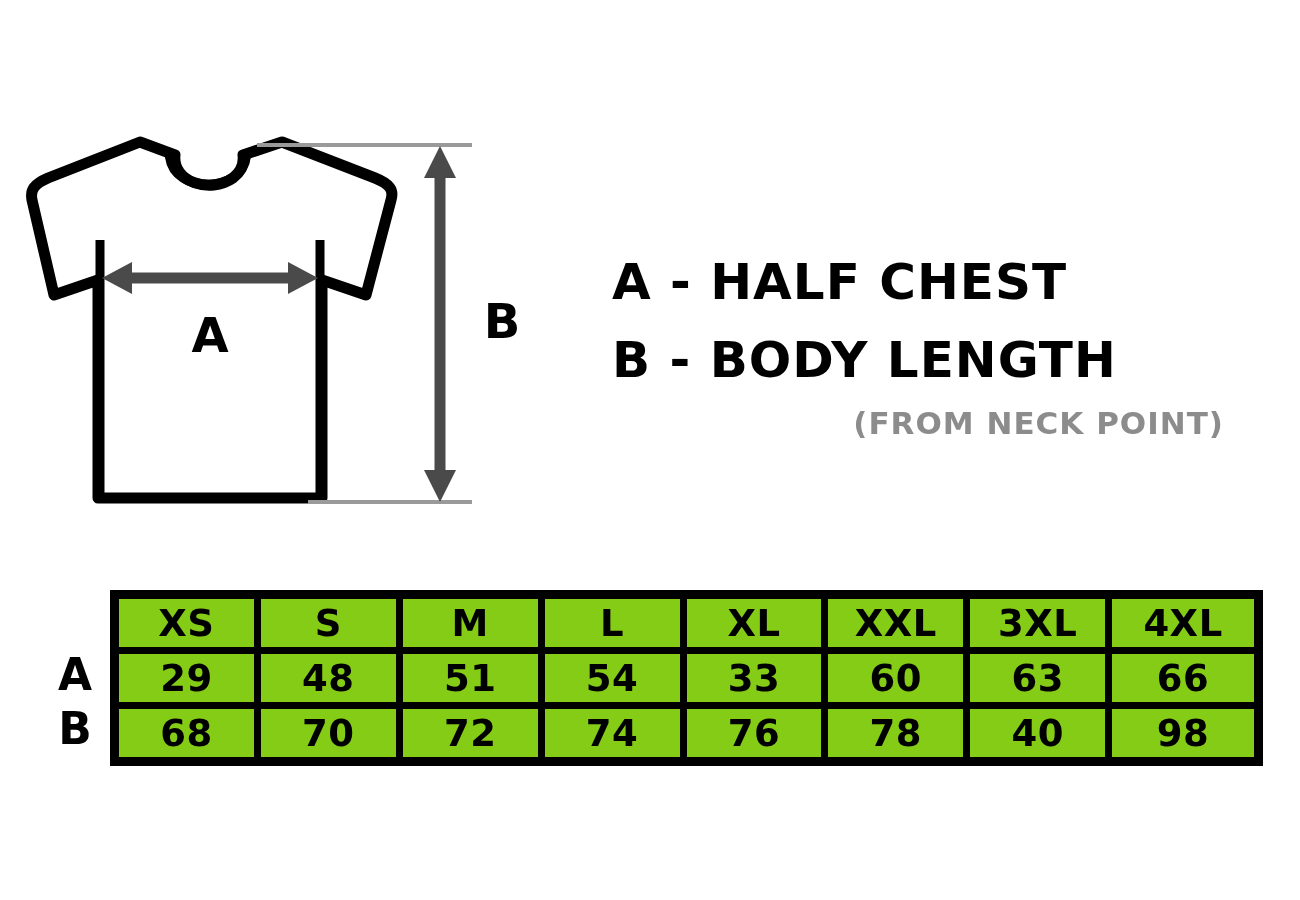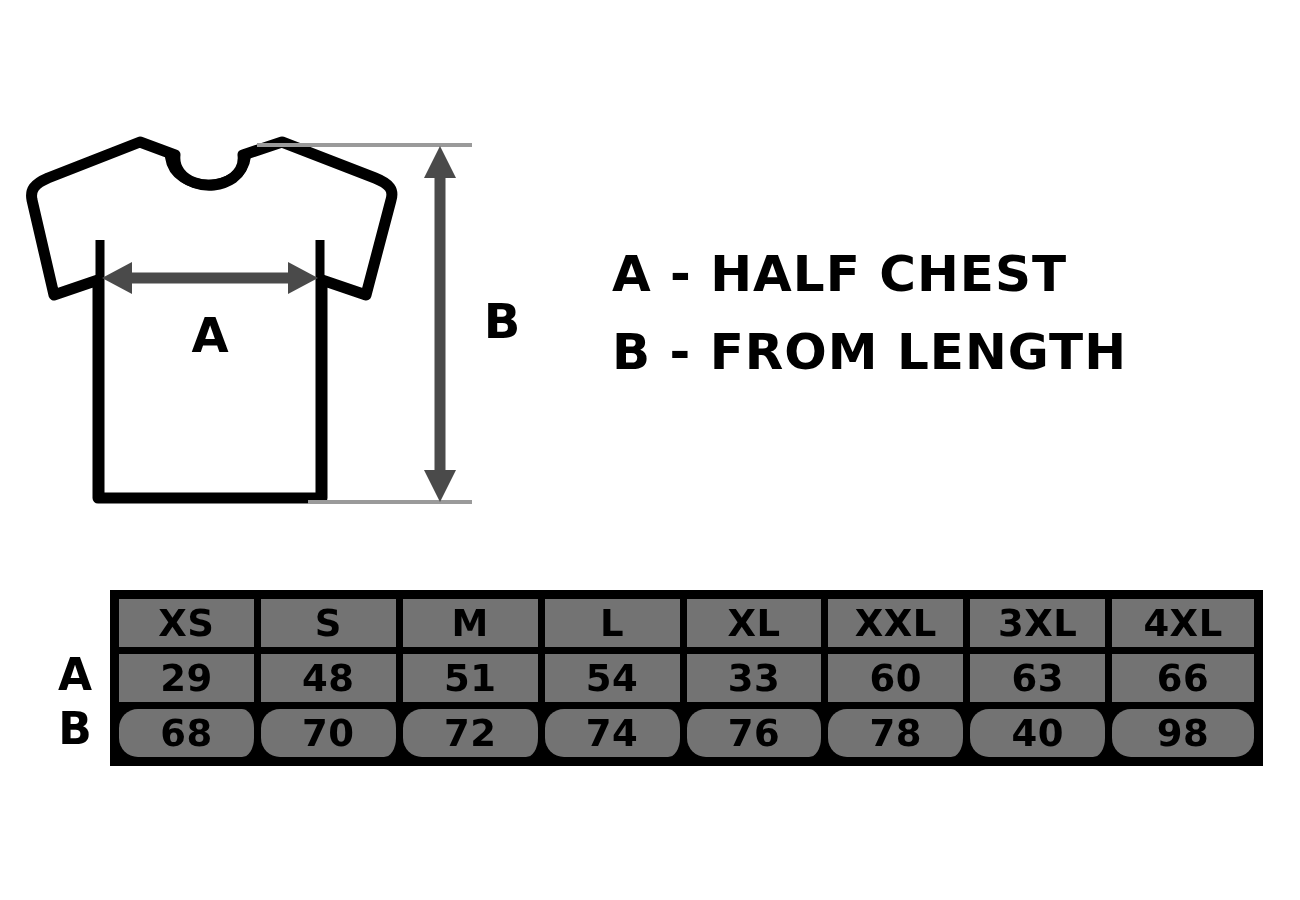--- a/index.html
+++ b/index.html
@@ -27,21 +27,21 @@
   #shirt-svg {
     position: absolute;
     left: 20px;
     top: 120px;
   }
 
   
   #legend {
     position: absolute;
     left: 612px;
-    top: 236px;
+    top: 244px;
     width: 620px;
   }
   .legend-line {
     font-family: "DejaVu Sans", sans-serif;
     font-weight: bold;
     font-size: 50px;
     letter-spacing: 1px;
     color: #000000;
     line-height: 1.55;
     white-space: nowrap;
@@ -71,34 +71,34 @@
     border-spacing: 0;
     background: #000;
   }
   .grid table {
     border-collapse: separate;
     border-spacing: 0;
     table-layout: fixed;
     width: 100%;
   }
   .cell {
-    background: #737373;
+    background: #84cc16;
     border-right: 7px solid #000;
     border-bottom: 7px solid #000;
     height: 46px;
     text-align: center;
     vertical-align: middle;
     font-family: "DejaVu Sans", sans-serif;
     font-weight: bold;
     font-size: 37px;
     color: #000;
     letter-spacing: 0.5px;
   }
   .cell.last-col { border-right: none; }
-  .row-last .cell { border-bottom: none; border-radius: 19px; }
+  .row-last .cell { border-bottom: none; }
 
   .labels-col {
     position: absolute;
     left: 0px;
     top: 0px;
     width: 70px;
   }
   .lbl {
     font-family: "DejaVu Sans", sans-serif;
     font-weight: bold;
@@ -160,21 +160,22 @@
       <line x1="420" y1="48" x2="420" y2="360" stroke="#4a4a4a" stroke-width="11"></line>
       <polygon points="420,26 404,58 436,58" fill="#4a4a4a"></polygon>
       <polygon points="420,382 404,350 436,350" fill="#4a4a4a"></polygon>
     </g>
 
     <text x="482" y="218" font-family="DejaVu Sans, sans-serif" font-size="48" font-weight="bold" fill="#000000" text-anchor="middle">B</text>
   </svg>
 
   <div id="legend">
     <div class="legend-line">A - HALF CHEST</div>
-    <div class="legend-line">B - FROM LENGTH</div>
+    <div class="legend-line">B - BODY LENGTH</div>
+    <div class="legend-sub">(FROM NECK POINT)</div>
   </div>
 </div>
 
 <div id="size-table-wrap">
   <div class="labels-col">
     <div class="lbl" id="lblA">A</div>
     <div class="lbl" id="lblB">B</div>
   </div>
 
   <div id="table-grid" class="grid">

